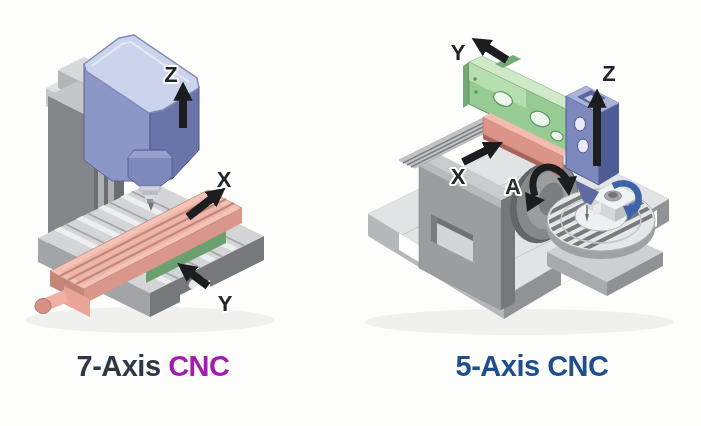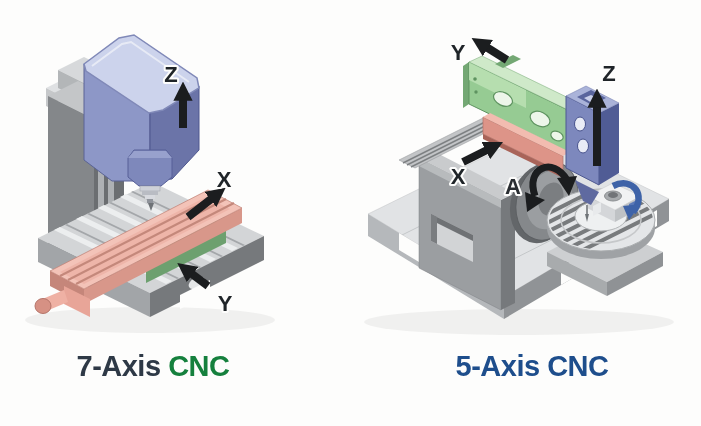--- a/index.html
+++ b/index.html
@@ -237,19 +237,19 @@
 
       <text class="axis" x="457" y="60" text-anchor="middle" fill="#1f2428">Y</text>
       <text class="axis" x="608" y="81" text-anchor="middle" fill="#1f2428">Z</text>
       <text class="axis" x="457" y="184" text-anchor="middle" fill="#1f2428">X</text>
       <text class="axis" x="512" y="194" text-anchor="middle" fill="#2a2e32">A</text>
     </svg>
   </div>
 
   <div class="caption" id="caption-left">
     <span style="color: rgb(46, 57, 70);">7-Axis</span>
-    <span style="color: #15803d;">CNC</span>
+    <span style="color: #a21caf;">CNC</span>
   </div>
   <div class="caption" id="caption-right">
     <span style="color: rgb(30, 78, 140);">5-Axis CNC</span>
   </div>
 
 </div>
 
 </body></html>

